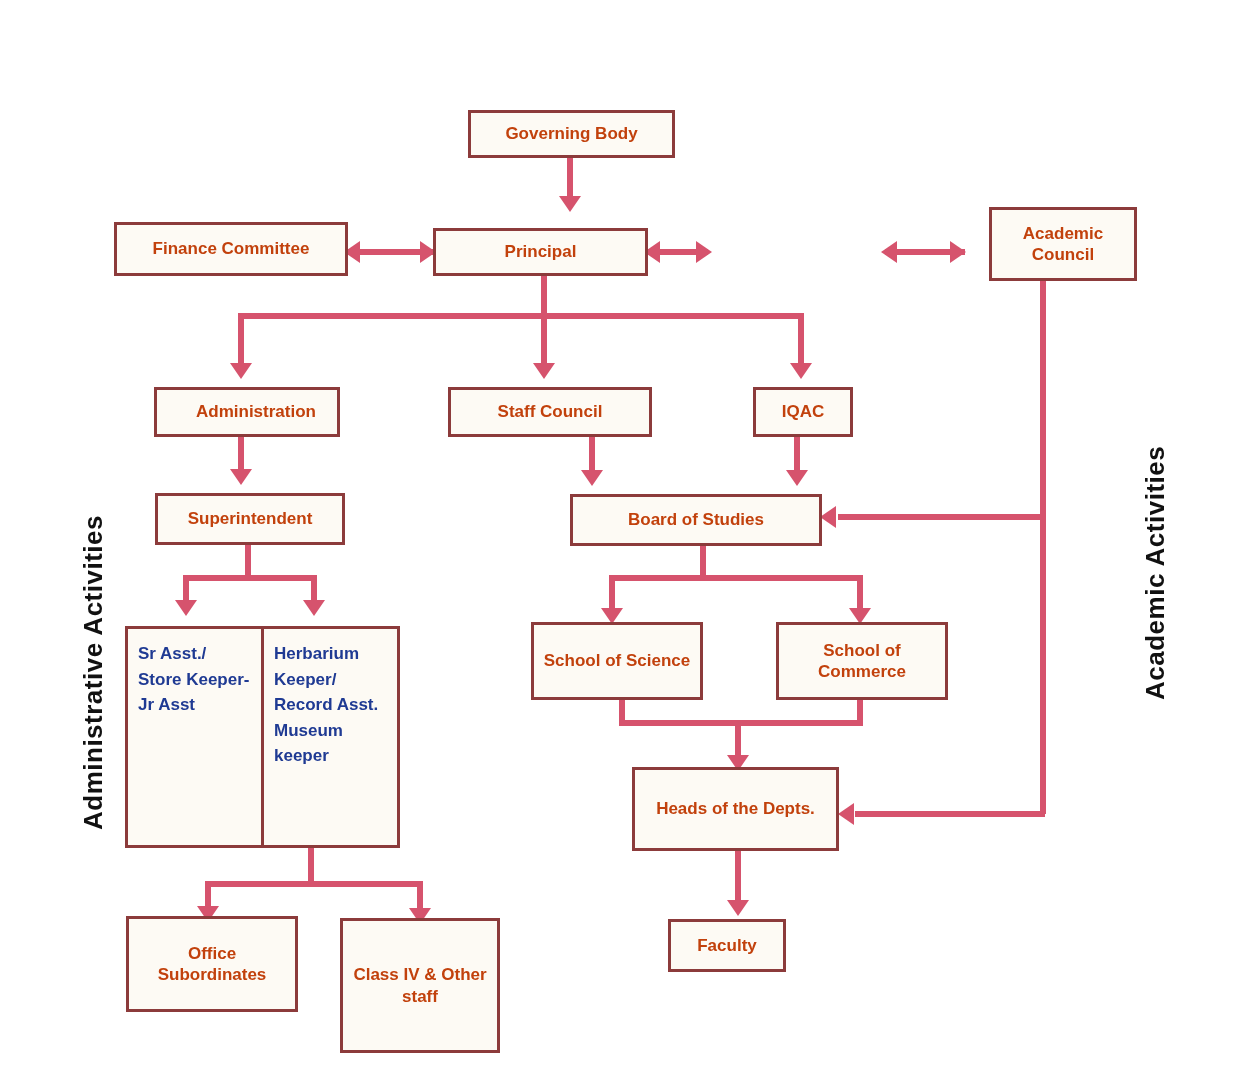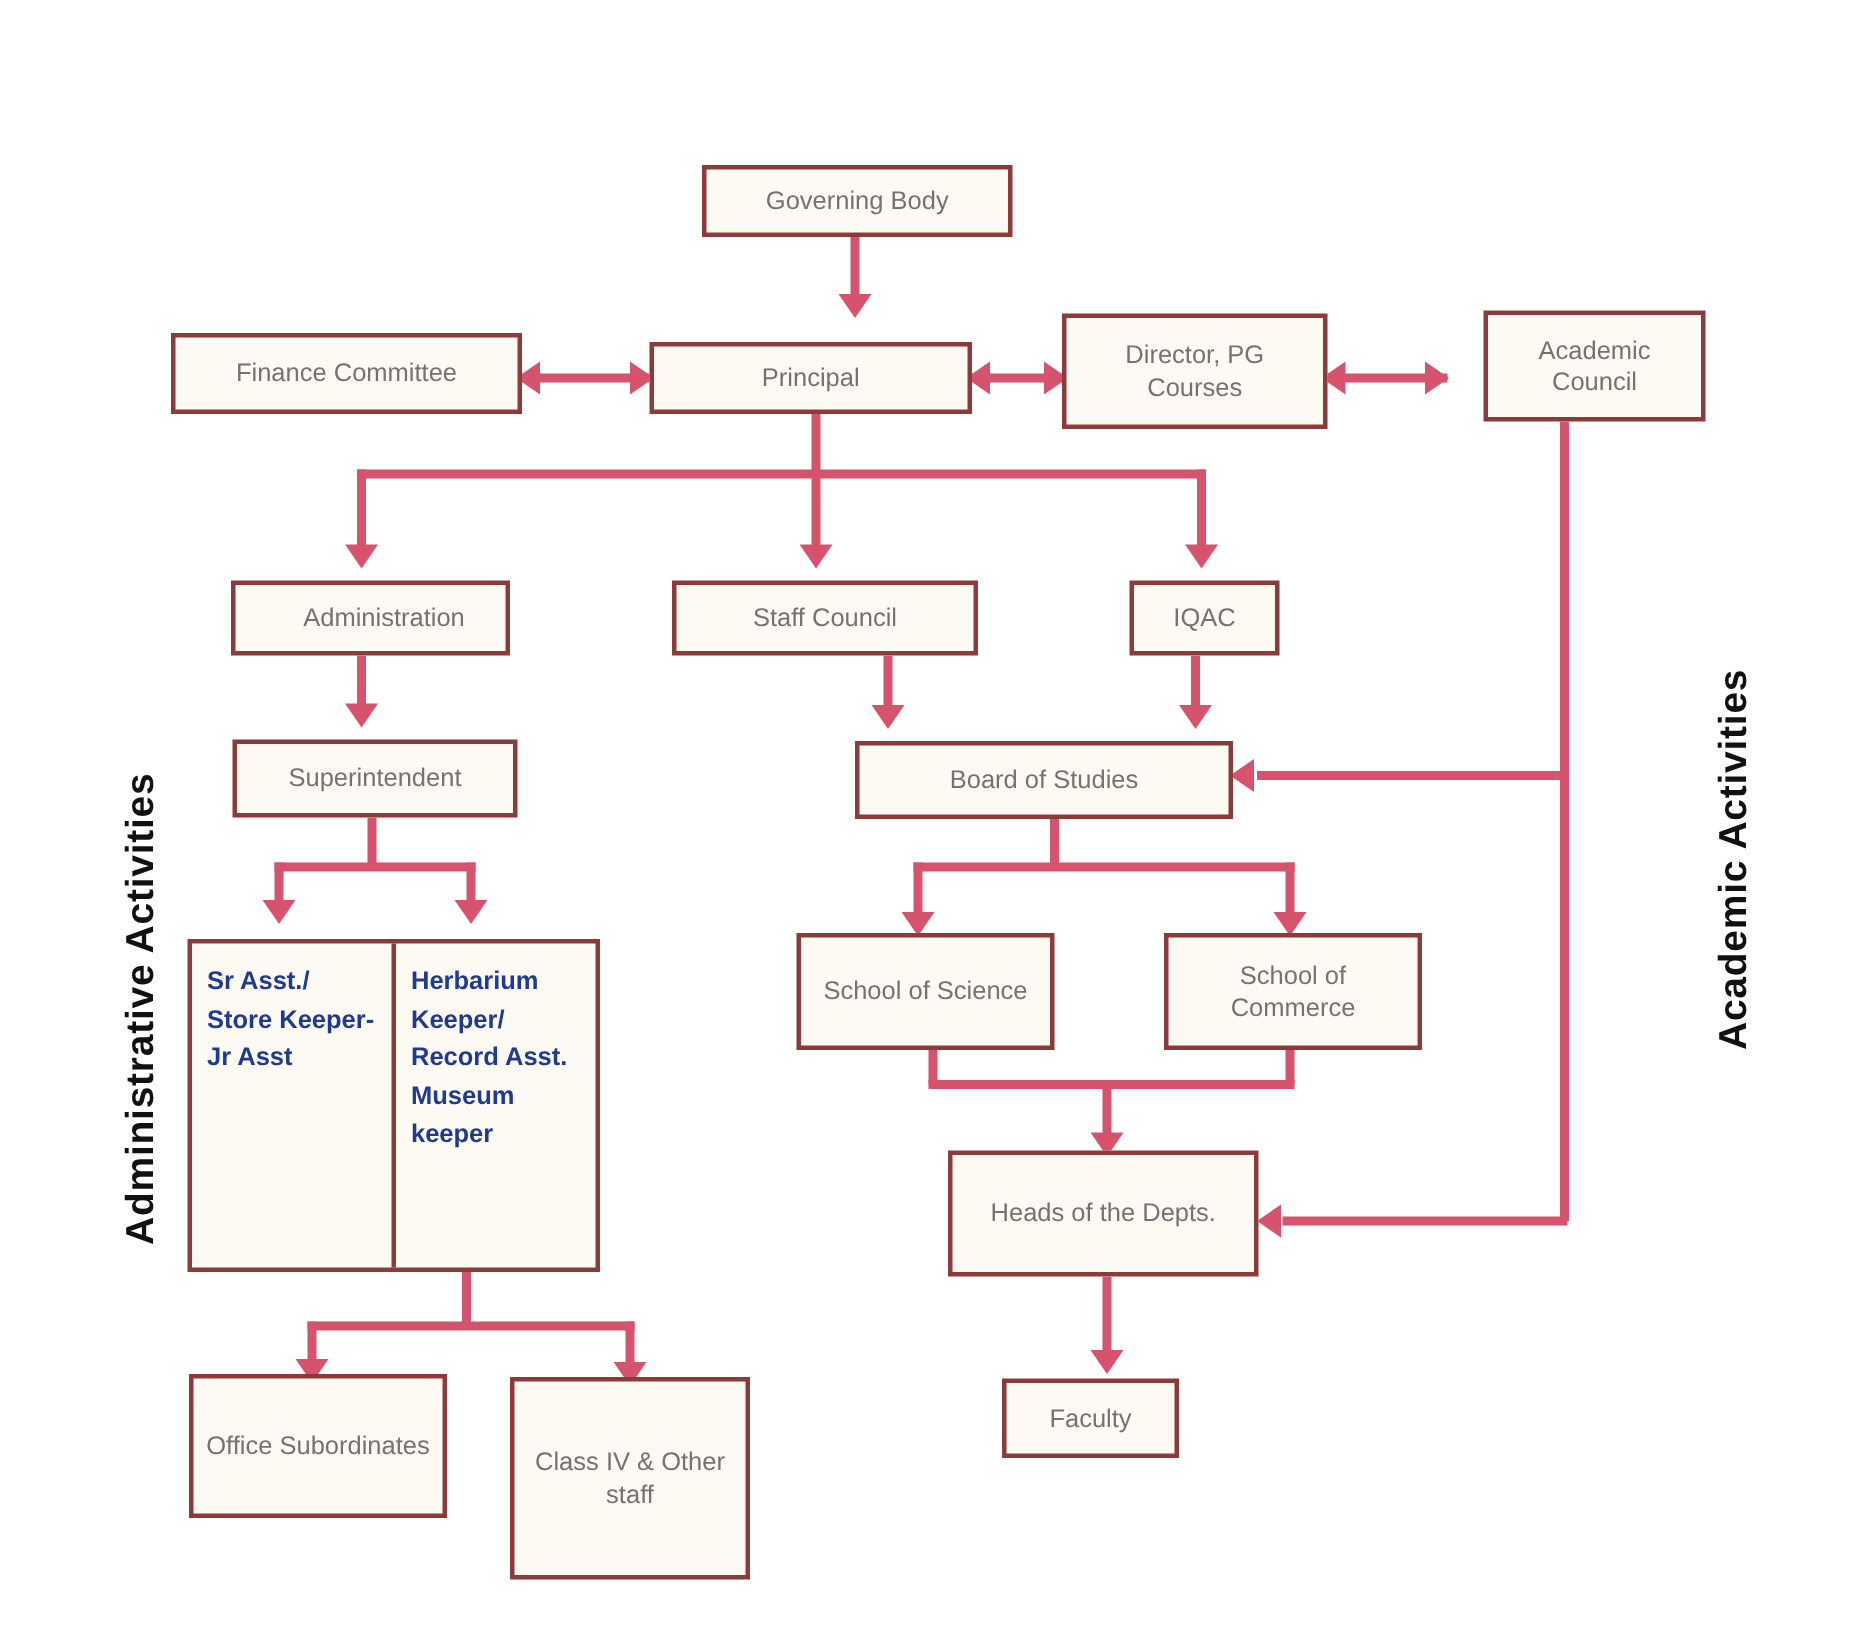--- a/index.html
+++ b/index.html
@@ -15,22 +15,22 @@
     width: 1235px;
     height: 1085px;
     background: #ffffff;
     overflow: hidden;
   }
   .node {
     position: absolute;
     box-sizing: border-box;
     background: #fdfaf4;
     border: 3px solid #8c3b3b;
-    color: #737373;
-    font-weight: normal;
+    color: #c2410c;
+    font-weight: bold;
     font-size: 17px;
     line-height: 1.25;
     display: flex;
     align-items: center;
     justify-content: center;
     text-align: center;
     padding: 2px 6px;
   }
   .side-label {
     position: absolute;
@@ -173,21 +173,20 @@
 
   <div class="conn v" style="left: 735px; top: 851px; height: 52px;"></div>
   <div class="arrow down" style="left: 727px; top: 900px;"></div>
 
   <div class="node" style="left: 468px; top: 110px; width: 207px; height: 48px;">Governing   Body</div>
 
   <div class="node" style="left: 114px; top: 222px; width: 234px; height: 54px;">Finance Committee</div>
 
   <div class="node" style="left: 433px; top: 228px; width: 215px; height: 48px;">Principal</div>
 
-  <div class="node" style="left: 708px; top: 209px; width: 177px; height: 77px;">Director, PG Courses</div>
 
   <div class="node" style="left: 965px; top: 207px; width: 148px; height: 74px; margin-left: 24px;">Academic Council</div>
 
   <div class="node" style="left: 154px; top: 387px; width: 186px; height: 50px; padding-left: 24px;">Administration</div>
 
   <div class="node" style="left: 448px; top: 387px; width: 204px; height: 50px;">Staff Council</div>
 
   <div class="node" style="left: 753px; top: 387px; width: 100px; height: 50px;">IQAC</div>
 
   <div class="node" style="left: 155px; top: 493px; width: 190px; height: 52px;">Superintendent</div>

